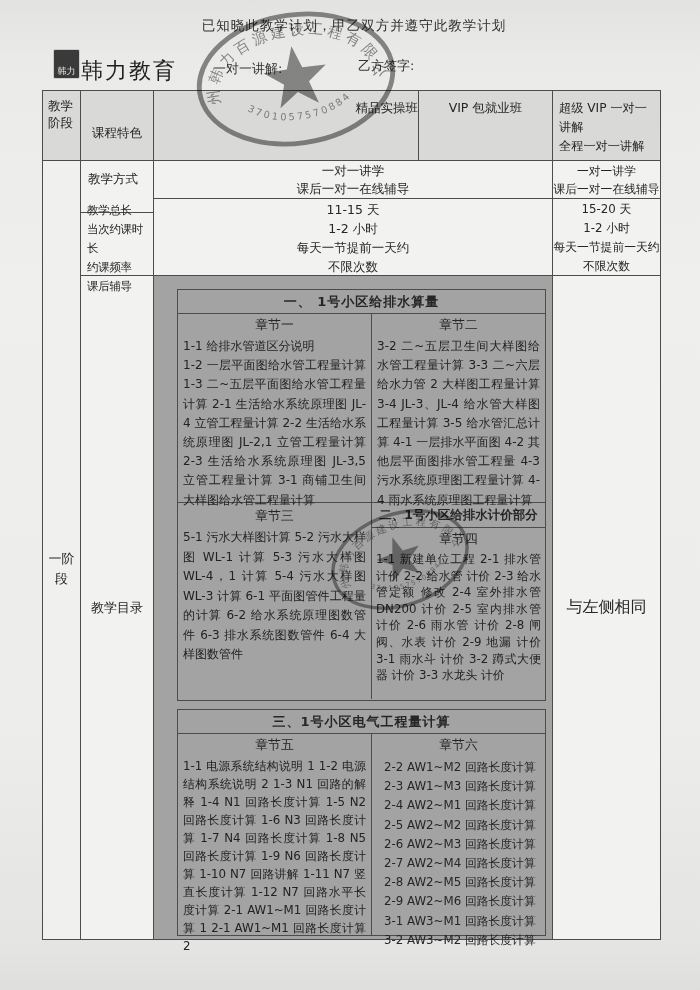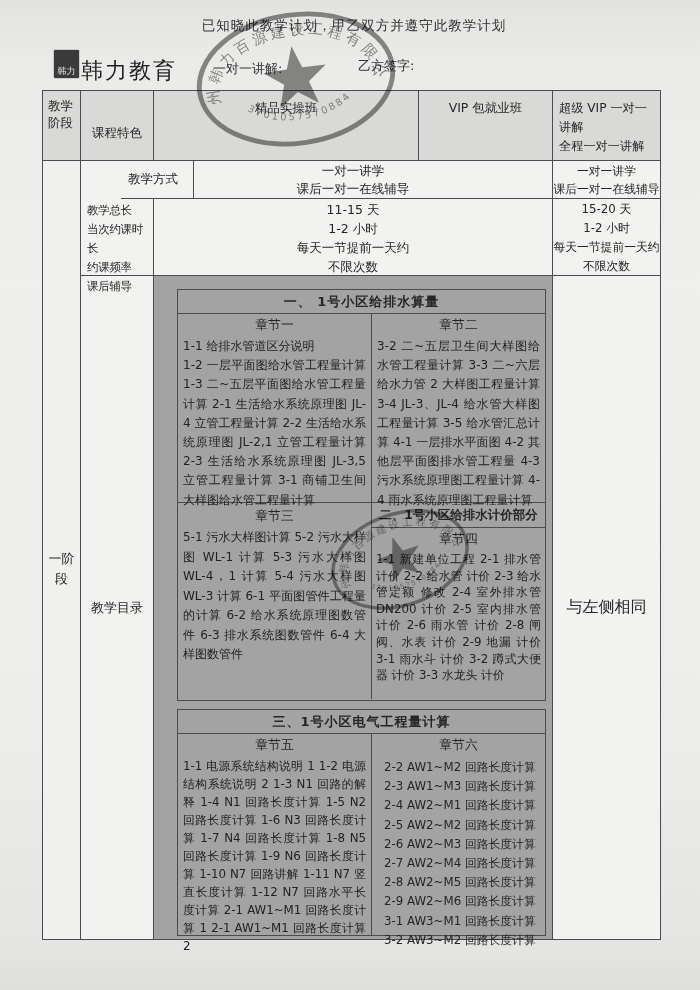--- a/index.html
+++ b/index.html
@@ -21,28 +21,28 @@
   .doc-table{position:absolute;left:42px;top:90px;width:617px;height:848px;border:1px solid #4c4c4c;background:#f2f2f0;}
   .cell{position:absolute;box-sizing:border-box;font-size:12.5px;color:#262626;}
   .br{border-right:1px solid #4c4c4c;}
   .bb{border-bottom:1px solid #4c4c4c;}
   .hdr{background:#d9d9d7;}
   .lines{display:flex;flex-direction:column;align-items:center;justify-content:flex-start;}
   .lines div{line-height:19px;}
 
   .h-stage{left:0;top:0;width:38px;height:70px;padding:6px 0 0 5px;line-height:17px;font-size:12.5px;}
   .h-feature{left:38px;top:0;width:73px;height:70px;padding-top:34px;text-align:center;}
-  .h-classA{left:111px;top:0;width:265px;height:70px;padding-top:9px;text-align:center;}
+  .h-classA{left:111px;top:0;width:265px;height:70px;padding-top:9px;text-align:right;}
   .h-classB{left:376px;top:0;width:134px;height:70px;padding-top:9px;text-align:center;}
   .h-classC{left:510px;top:0;width:107px;height:70px;padding:8px 3px 0 6px;font-size:12.2px;line-height:19px;}
 
   .stage-cell{left:0;top:70;width:38px;height:778px;top:70px;background:#f0f0ee;display:flex;align-items:center;justify-content:center;}
   .stage-cell span{display:block;width:32px;text-align:center;font-size:13px;line-height:20px;margin-top:38px;}
 
-  .r2-label{left:38px;top:70px;width:73px;height:38px;padding:10px 0 0 7px;margin-left:40px;}
+  .r2-label{left:38px;top:70px;width:73px;height:52px;padding:10px 0 0 7px;}
   .r2-mid{left:111px;top:70px;width:399px;height:38px;padding-top:1px;}
   .r2-right{left:510px;top:70px;width:107px;height:38px;padding-top:1px;font-size:11.8px;}
   .r2-right div{line-height:18px;}
   .r2-mid div{line-height:18px;}
 
   .r3-label{left:38px;top:108px;width:73px;height:77px;padding:2px 0 0 6px;font-size:11.5px;letter-spacing:-0.3px;}
   .r3-label div{line-height:19px;}
   .r3-mid{left:111px;top:108px;width:399px;height:77px;padding-top:1px;}
   .r3-mid div{line-height:19px;}
   .r3-right{left:510px;top:108px;width:107px;height:77px;padding-top:1px;font-size:11.8px;}

